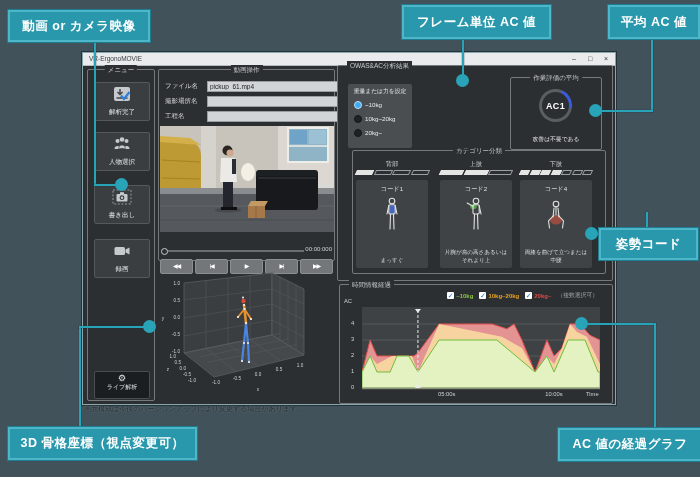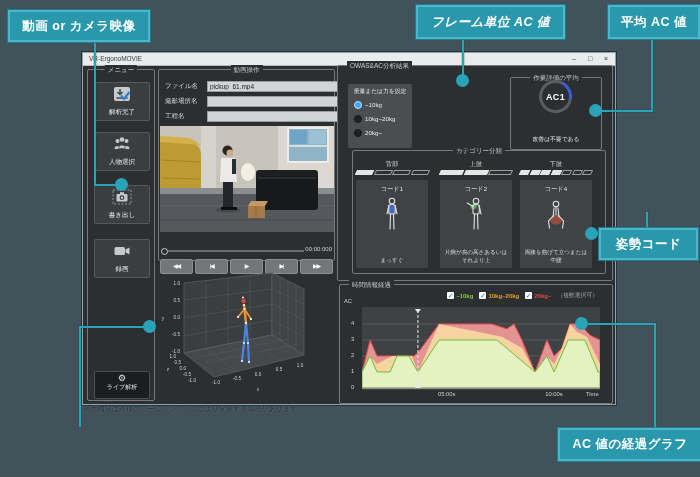--- a/index.html
+++ b/index.html
@@ -289,21 +289,21 @@
           </div>
         <div class="opt" style="top:44px;">
             <span class="radio"></span>
             <span>20kg~</span>
           </div>
       </div>
 
 
       <div class="group" style="left:172px;top:11px;width:90px;height:71px;">
         <span class="glabel">作業評価の平均</span>
-        <div class="ring" id="ring-average" style="left: 28px; top: 2px; background: conic-gradient(rgb(90, 94, 97) 0deg, rgb(90, 94, 97) 25deg, rgb(59, 91, 219) 25deg, rgb(59, 91, 219) 100deg, rgb(90, 94, 97) 100deg, rgb(90, 94, 97) 360deg);">
+        <div class="ring" id="ring-average" style="left: 28px; top: 11px; background: conic-gradient(rgb(90, 94, 97) 0deg, rgb(90, 94, 97) 25deg, rgb(59, 91, 219) 25deg, rgb(59, 91, 219) 100deg, rgb(90, 94, 97) 100deg, rgb(90, 94, 97) 360deg);">
           <div class="inner">
               <span>AC1</span>
             </div>
         </div>
         <div class="accap">改善は不要である</div>
       </div>
 
       <div class="group" style="left:14px;top:84px;width:252px;height:122px;">
         <span class="glabel">カテゴリー分類</span>
 
@@ -443,17 +443,18 @@
 
   <div class="cline" style="left:646px;top:212px;width:2px;height:23px;"></div>
   <div class="cline" style="left:595px;top:233px;width:53px;height:2px;"></div>
   <div class="cdot" style="left:585px;top:227px;"></div>
 
   <div class="cline" style="left:588px;top:323px;width:68px;height:2px;"></div>
   <div class="cline" style="left:654px;top:323px;width:2px;height:105px;"></div>
   <div class="cdot" style="left:575px;top:317px;"></div>
 
   <div class="callout" style="left:8px;top:10px;width:138px;height:28px;">動画 or カメラ映像</div>
-  <div class="callout" style="left:416px;top:5px;width:145px;height:30px;font-style:italic;">フレーム単位 AC 値</div>
+  <div class="callout" style="left:402px;top:5px;width:145px;height:30px;">フレーム単位 AC 値</div>
   <div class="callout" style="left:608px;top:5px;width:88px;height:30px;">平均 AC 値</div>
   <div class="callout" style="left:599px;top:184px;width:95px;height:28px;margin-top:44px;">姿勢コード</div>
+  <div class="callout" style="left:8px;top:427px;width:185px;height:29px;">3D 骨格座標（視点変更可）</div>
   <div class="callout" style="left:558px;top:428px;width:140px;height:29px;">AC 値の経過グラフ</div>
 </div>
 
 </body></html>

